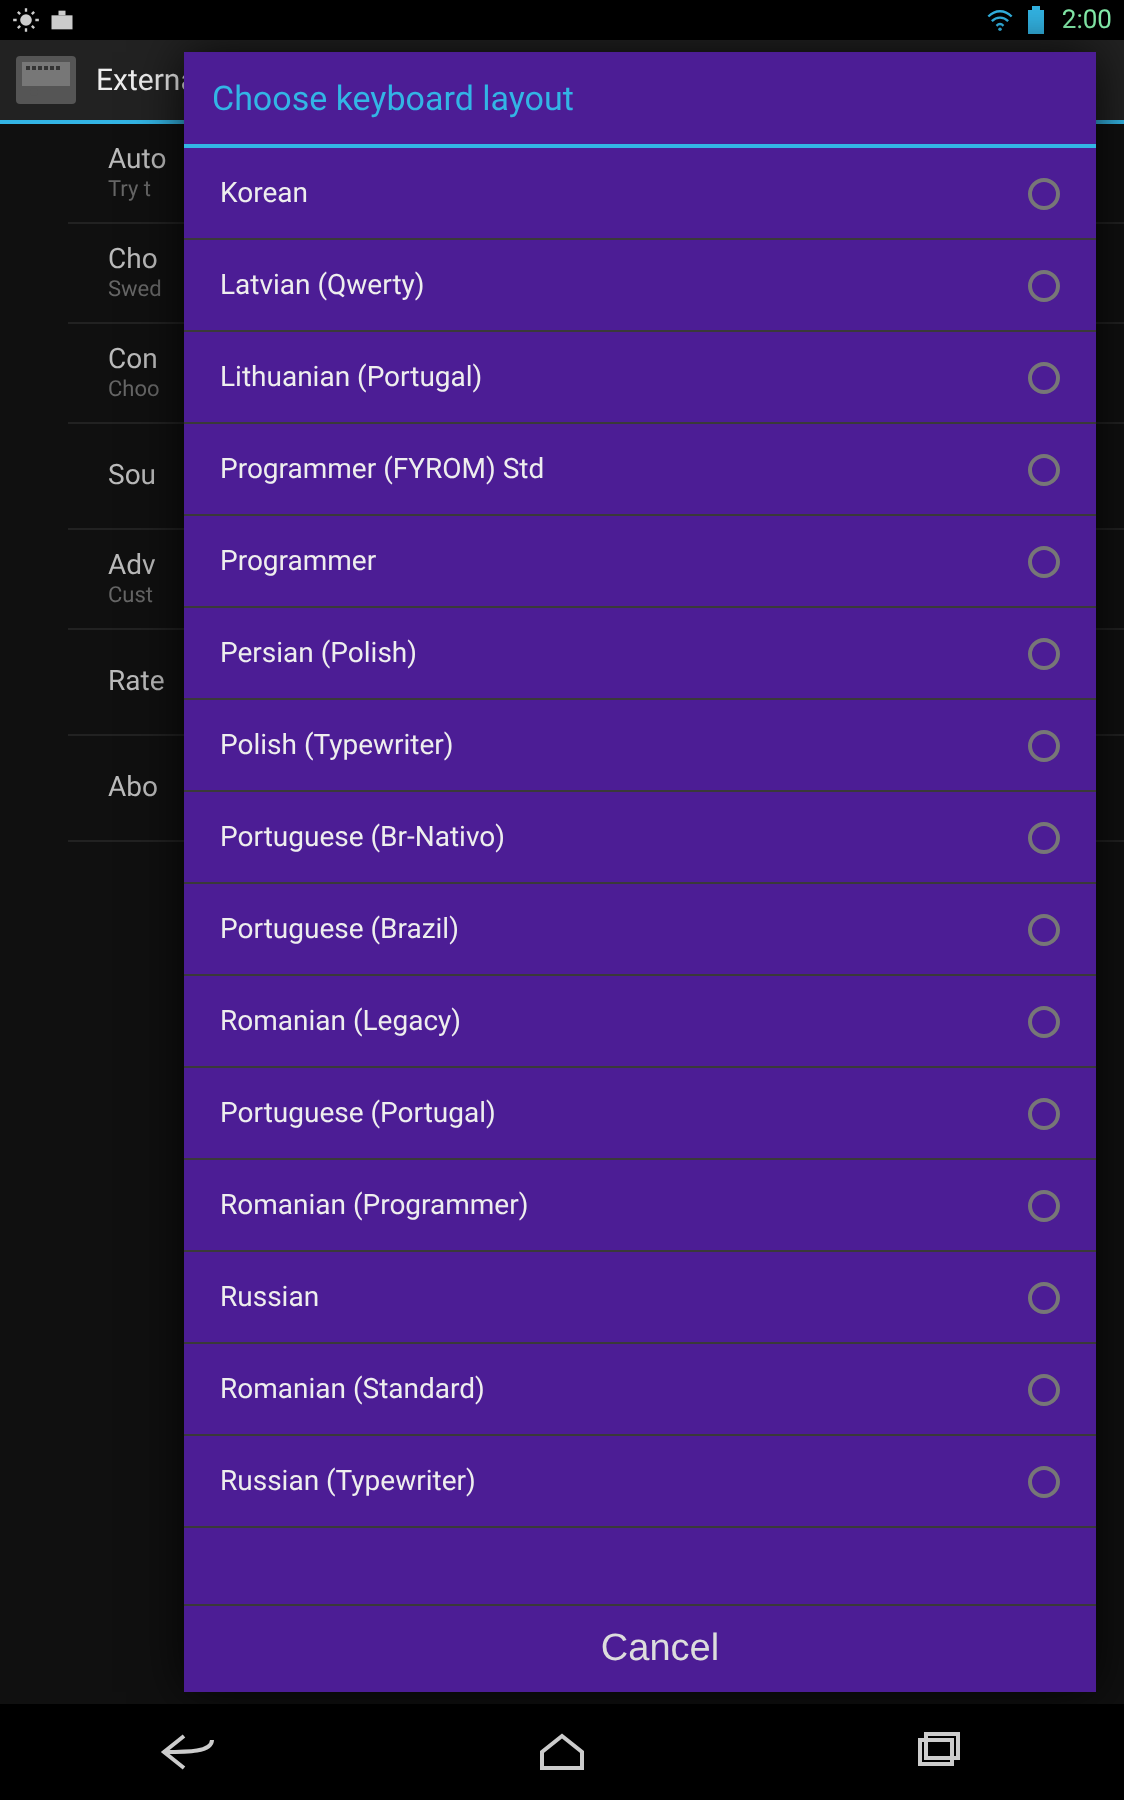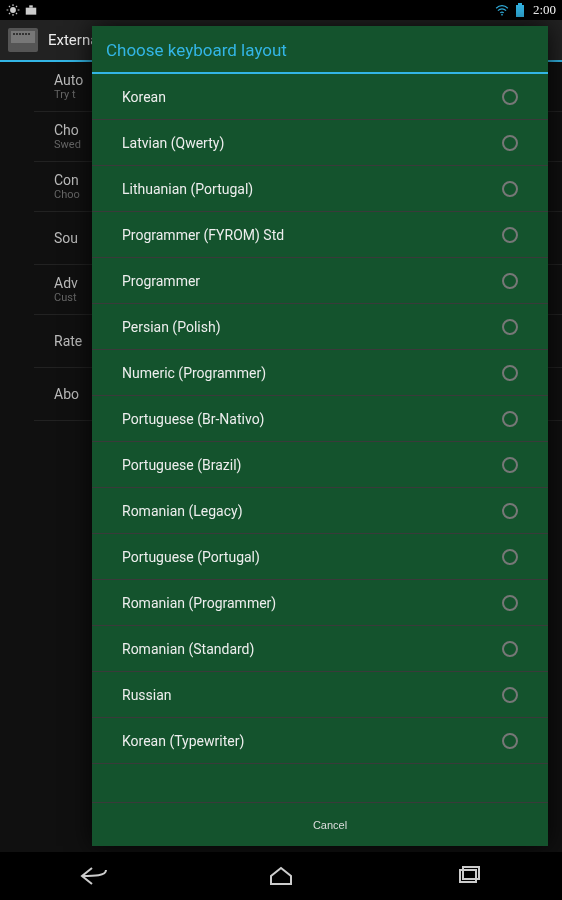--- a/index.html
+++ b/index.html
@@ -7,21 +7,21 @@
   .screen { width: 562px; height: 900px; background: #0e0e0e; position: relative; }
 
   
   .statusbar {
     height: 20px; background: #000; color: #fff;
     display: flex; align-items: center; justify-content: space-between;
     padding: 0 6px; font-size: 12px;
   }
   .statusbar .left-icons, .statusbar .right-icons { display: flex; align-items: center; gap: 4px; }
   .stat-icon { width: 14px; height: 14px; display: inline-flex; align-items: center; justify-content: center; }
-  .clock { color: #ffffff; font-size: 13px; margin-left: 2px; font-family: Liberation Serif, serif; }
+  .clock { color: #86efac; font-size: 13px; margin-left: 2px; }
 
   
   .actionbar {
     height: 42px; background: #222; color: #eee;
     display: flex; align-items: center; gap: 10px; padding: 0 8px;
     border-bottom: 2px solid #33b5e5;
   }
   .app-icon { width: 30px; height: 24px; background: #555; border-radius: 2px; display:flex;align-items:center;justify-content:center;}
   .app-title { font-size: 15px; color: #eee; }
 
@@ -30,47 +30,47 @@
     position: absolute; top: 62px; left: 0; right: 0; bottom: 48px;
     background: #101010; color: #888; padding-left: 34px;
   }
   .bg-row { padding: 10px 20px; border-bottom: 1px solid #222; }
   .bg-row .t { color: #bbb; font-size: 14px; }
   .bg-row .s { color: #666; font-size: 11px; }
 
   
   .dialog {
     position: absolute; left: 92px; right: 14px; top: 26px; bottom: 54px;
-    background: #14532d; color: #eee; display: flex; flex-direction: column;
+    background: #4c1d95; color: #eee; display: flex; flex-direction: column;
     box-shadow: 0 0 24px rgba(0,0,0,0.8);
   }
   .dialog-title {
     color: #33b5e5; font-size: 17px; padding: 14px 14px 12px 14px;
   }
   .dialog-title-divider { height: 2px; background: #33b5e5; margin: 0 0 0 0; }
 
   .dialog-list { flex: 1; overflow-y: auto; }
   .option {
     display: flex; align-items: center; justify-content: space-between;
-    min-height: 46px; padding: 0 30px; border-bottom: 1px solid #3a3a3a;
+    min-height: 46px; padding: 0 18px; border-bottom: 1px solid #3a3a3a;
     cursor: pointer;
   }
   .option .label { font-size: 14px; color: #eee; }
   .radio {
     width: 16px; height: 16px; border: 2px solid #777; border-radius: 50%;
     flex: 0 0 auto;
   }
 
   .dialog-footer {
     border-top: 1px solid #3a3a3a; height: 44px;
     display: flex; align-items: center; justify-content: center;
   }
   .cancel-btn {
     width: 100%; height: 100%; background: transparent; border: none;
-    color: #ddd; font-size: 11px; cursor: pointer; padding-left: 20px;
+    color: #ddd; font-size: 19px; cursor: pointer; padding-left: 20px;
   }
 
   
   .navbar {
     position: absolute; left: 0; right: 0; bottom: 0; height: 48px;
     background: #000; display: flex; align-items: center; justify-content: space-around;
   }
   .nav-btn { width: 60px; height: 28px; display: flex; align-items: center; justify-content: center; cursor: pointer; }
   .nav-btn svg { stroke: #ccc; fill: none; }
 
@@ -182,21 +182,21 @@
         </div>
         <div class="option">
           <span class="label">Programmer</span>
           <span class="radio"></span>
         </div>
         <div class="option">
           <span class="label">Persian (Polish)</span>
           <span class="radio"></span>
         </div>
         <div class="option">
-          <span class="label">Numeric (Programmer)</span>
+          <span class="label">Polish (Typewriter)</span>
           <span class="radio"></span>
         </div>
         <div class="option">
           <span class="label">Portuguese (Br-Nativo)</span>
           <span class="radio"></span>
         </div>
         <div class="option">
           <span class="label">Portuguese (Brazil)</span>
           <span class="radio"></span>
         </div>
@@ -206,29 +206,29 @@
         </div>
         <div class="option">
           <span class="label">Portuguese (Portugal)</span>
           <span class="radio"></span>
         </div>
         <div class="option">
           <span class="label">Romanian (Programmer)</span>
           <span class="radio"></span>
         </div>
         <div class="option">
+          <span class="label">Russian</span>
+          <span class="radio"></span>
+        </div>
+        <div class="option">
           <span class="label">Romanian (Standard)</span>
           <span class="radio"></span>
         </div>
         <div class="option">
-          <span class="label">Russian</span>
-          <span class="radio"></span>
-        </div>
-        <div class="option">
-          <span class="label">Korean (Typewriter)</span>
+          <span class="label">Russian (Typewriter)</span>
           <span class="radio"></span>
         </div>
       </div>
     <div class="dialog-footer">
       <button class="cancel-btn">Cancel</button>
     </div>
   </div>
 
   <div class="navbar">
     <div class="nav-btn">

